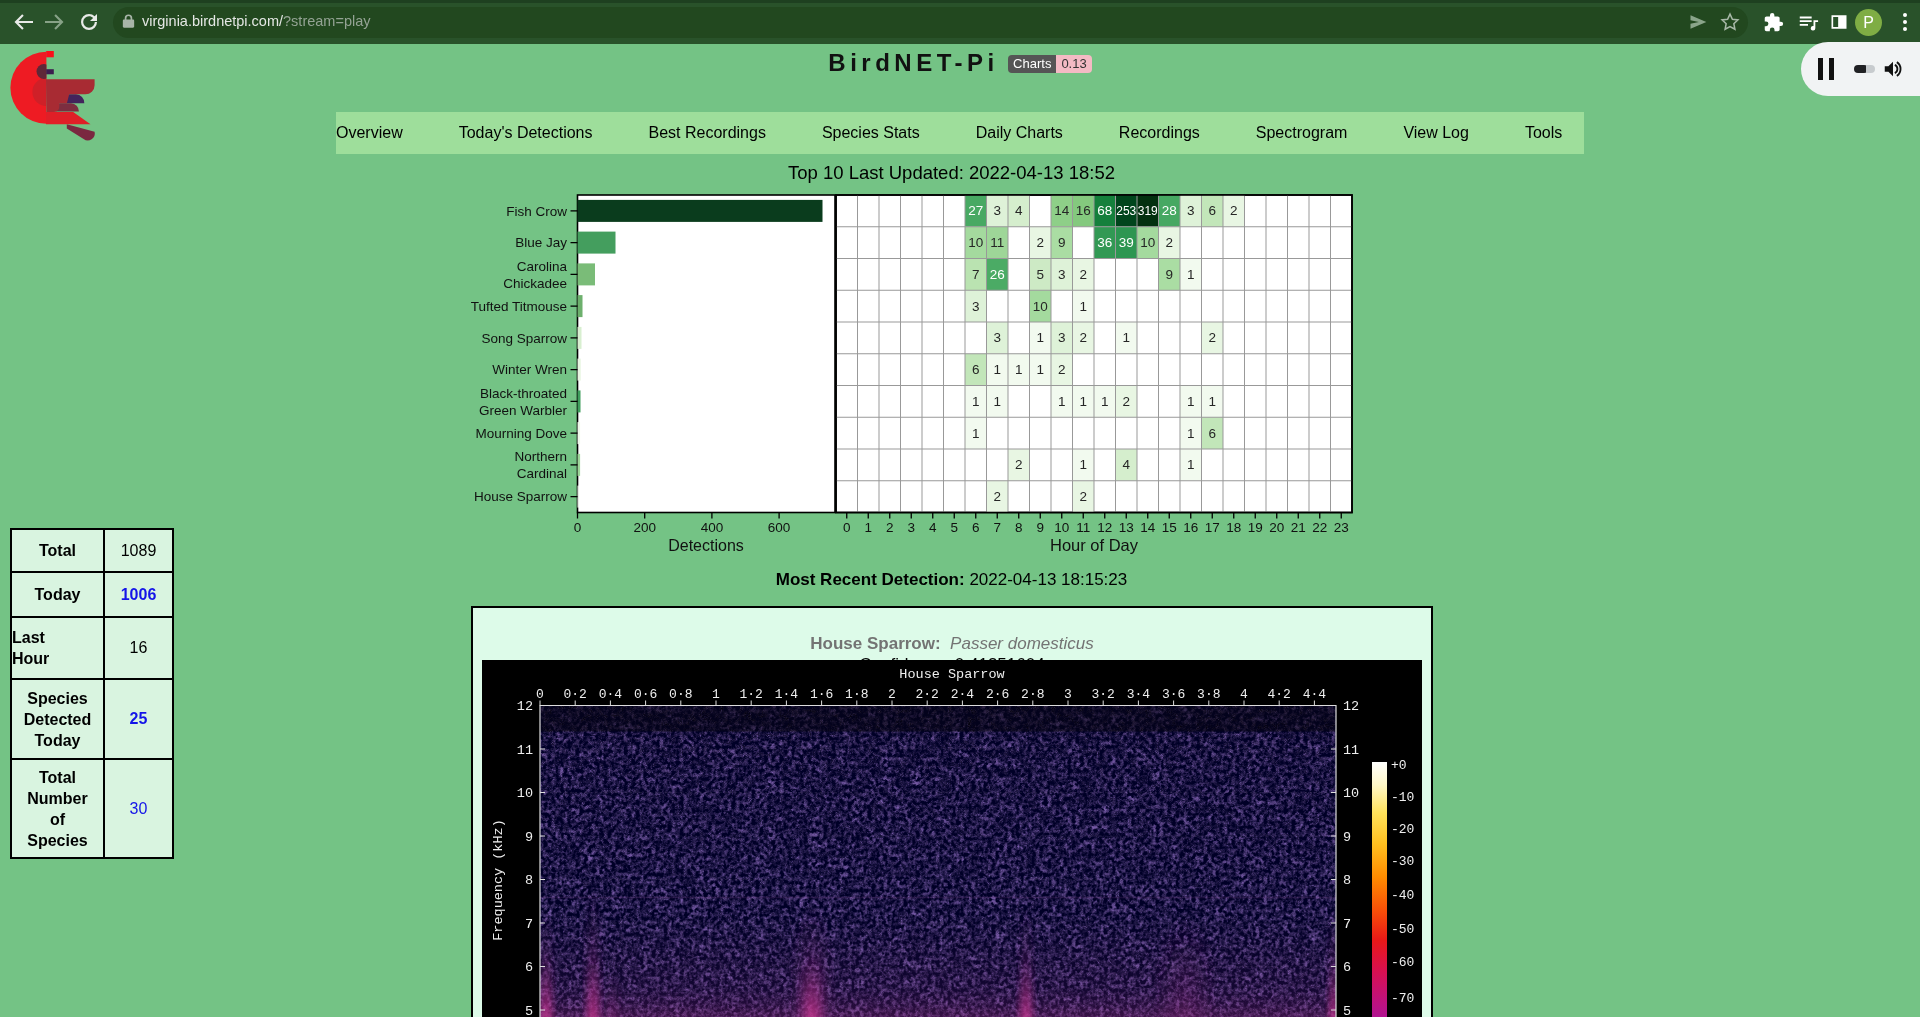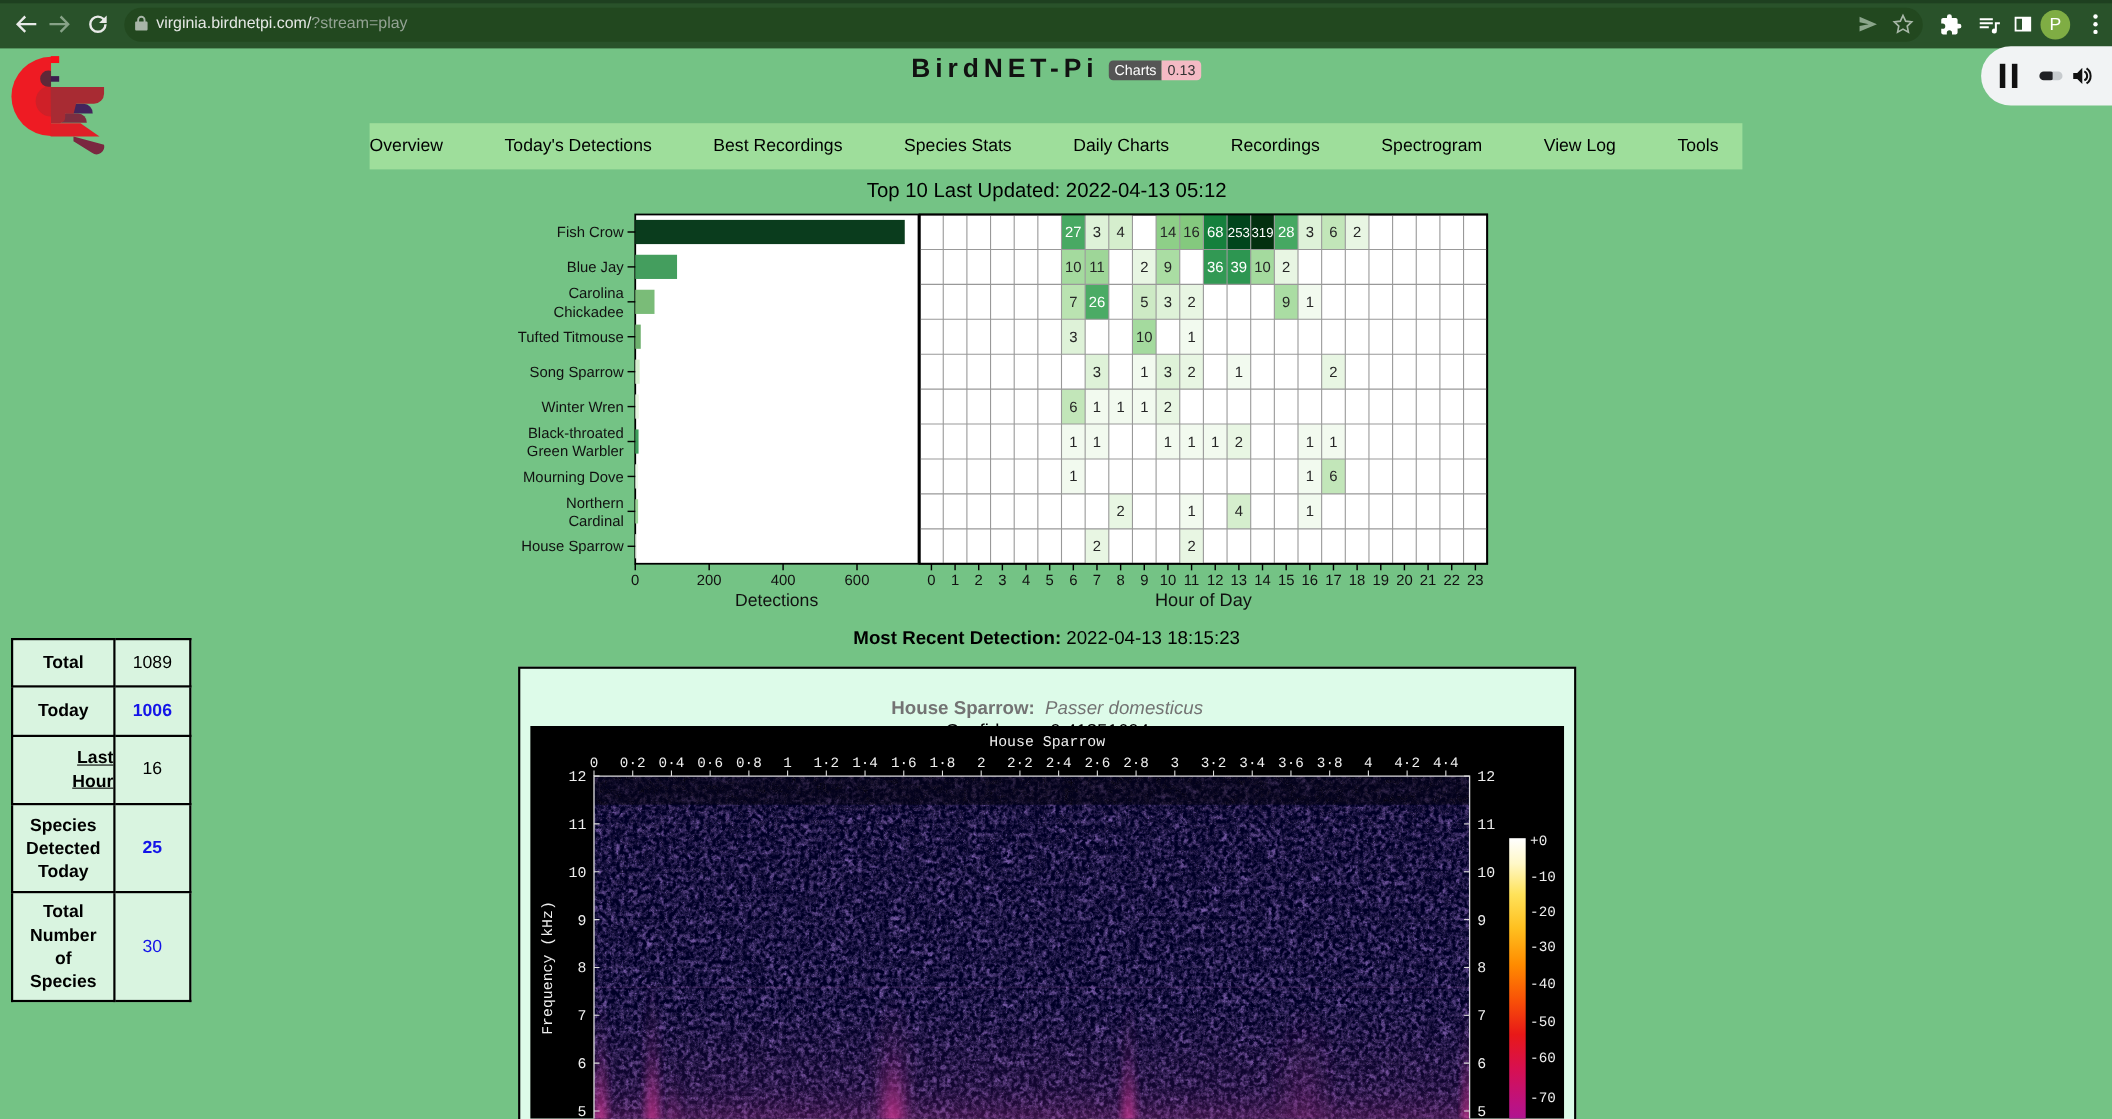--- a/index.html
+++ b/index.html
@@ -94,21 +94,21 @@
     <span>Today's Detections</span>
     <span>Best Recordings</span>
     <span>Species Stats</span>
     <span>Daily Charts</span>
     <span>Recordings</span>
     <span>Spectrogram</span>
     <span>View Log</span>
     <span>Tools</span>
 </div>
 
-<div class="abs" style="left:0;top:162px;width:1903px;text-align:center;font-size:18.5px;color:#000;">Top 10 Last Updated: 2022-04-13 05:12</div>
+<div class="abs" style="left:0;top:162px;width:1903px;text-align:center;font-size:18.5px;color:#000;">Top 10 Last Updated: 2022-04-13 18:52</div>
 
 <svg class="abs" style="left:430px;top:185px" width="940" height="375" viewBox="430 185 940 375">
 <rect x="577.5" y="195.0" width="257.5" height="317.5" fill="#fff" stroke="#000" stroke-width="1.6"></rect>
 <rect x="836.0" y="195.0" width="516.0" height="317.5" fill="#fff" stroke="#000" stroke-width="1.6"></rect>
 <rect x="577.5" y="199.9" width="245.0" height="22" fill="#0a3c1d"></rect>
 <rect x="577.5" y="231.6" width="38.0" height="22" fill="#449e5e"></rect>
 <rect x="577.5" y="263.4" width="17.5" height="22" fill="#7abc78"></rect>
 <rect x="577.5" y="295.1" width="5.0" height="22" fill="#6db06d"></rect>
 <rect x="577.5" y="326.9" width="4.0" height="22" fill="#d8efd0"></rect>
 <rect x="577.5" y="358.6" width="3.2" height="22" fill="#e7f5e0"></rect>
@@ -341,33 +341,33 @@
 <text x="1276.75" y="531.5" font-size="13.5" fill="#111" text-anchor="middle" font-family="Liberation Sans">20</text>
 <line x1="1298.25" y1="512.5" x2="1298.25" y2="518.5" stroke="#000" stroke-width="1.3"></line>
 <text x="1298.25" y="531.5" font-size="13.5" fill="#111" text-anchor="middle" font-family="Liberation Sans">21</text>
 <line x1="1319.75" y1="512.5" x2="1319.75" y2="518.5" stroke="#000" stroke-width="1.3"></line>
 <text x="1319.75" y="531.5" font-size="13.5" fill="#111" text-anchor="middle" font-family="Liberation Sans">22</text>
 <line x1="1341.25" y1="512.5" x2="1341.25" y2="518.5" stroke="#000" stroke-width="1.3"></line>
 <text x="1341.25" y="531.5" font-size="13.5" fill="#111" text-anchor="middle" font-family="Liberation Sans">23</text>
 <text x="1094" y="551" font-size="16.5" fill="#111" text-anchor="middle" font-family="Liberation Sans">Hour of Day</text>
 </svg>
 
-<div class="abs" style="left:10px;top:580px;">
+<div class="abs" style="left:10px;top:528px;">
 <table style="border-collapse:collapse;background:#d9f4e0;">
 <tbody>
         <tr style="height:43px">
           <td style="border:2px solid #000;width:91px;text-align:center;font-weight:bold;font-size:16px;line-height:21px;padding:0;">Total</td>
           <td style="border:2px solid #000;width:67px;text-align:center;font-size:16px;color:#000;padding:0;">1089</td>
         </tr>
 <tr style="height:45px">
           <td style="border:2px solid #000;width:91px;text-align:center;font-weight:bold;font-size:16px;line-height:21px;padding:0;">Today</td>
           <td style="border:2px solid #000;width:67px;text-align:center;font-size:16px;color:#1414e8;font-weight:bold;padding:0;">1006</td>
         </tr>
 <tr style="height:62px">
-          <td style="border:2px solid #000;width:91px;text-align:right;font-weight:bold;font-size:16px;line-height:21px;padding:0;text-decoration:underline;">Last<br>Hour</td>
+          <td style="border:2px solid #000;width:91px;text-align:left;font-weight:bold;font-size:16px;line-height:21px;padding:0;">Last<br>Hour</td>
           <td style="border:2px solid #000;width:67px;text-align:center;font-size:16px;color:#000;padding:0;">16</td>
         </tr>
 <tr style="height:80px">
           <td style="border:2px solid #000;width:91px;text-align:center;font-weight:bold;font-size:16px;line-height:21px;padding:0;">Species<br>Detected<br>Today</td>
           <td style="border:2px solid #000;width:67px;text-align:center;font-size:16px;color:#1414e8;font-weight:bold;padding:0;">25</td>
         </tr>
 <tr style="height:99px">
           <td style="border:2px solid #000;width:91px;text-align:center;font-weight:bold;font-size:16px;line-height:21px;padding:0;">Total<br>Number<br>of<br>Species</td>
           <td style="border:2px solid #000;width:67px;text-align:center;font-size:16px;color:#1414e8;font-weight:normal;padding:0;">30</td>
         </tr>

